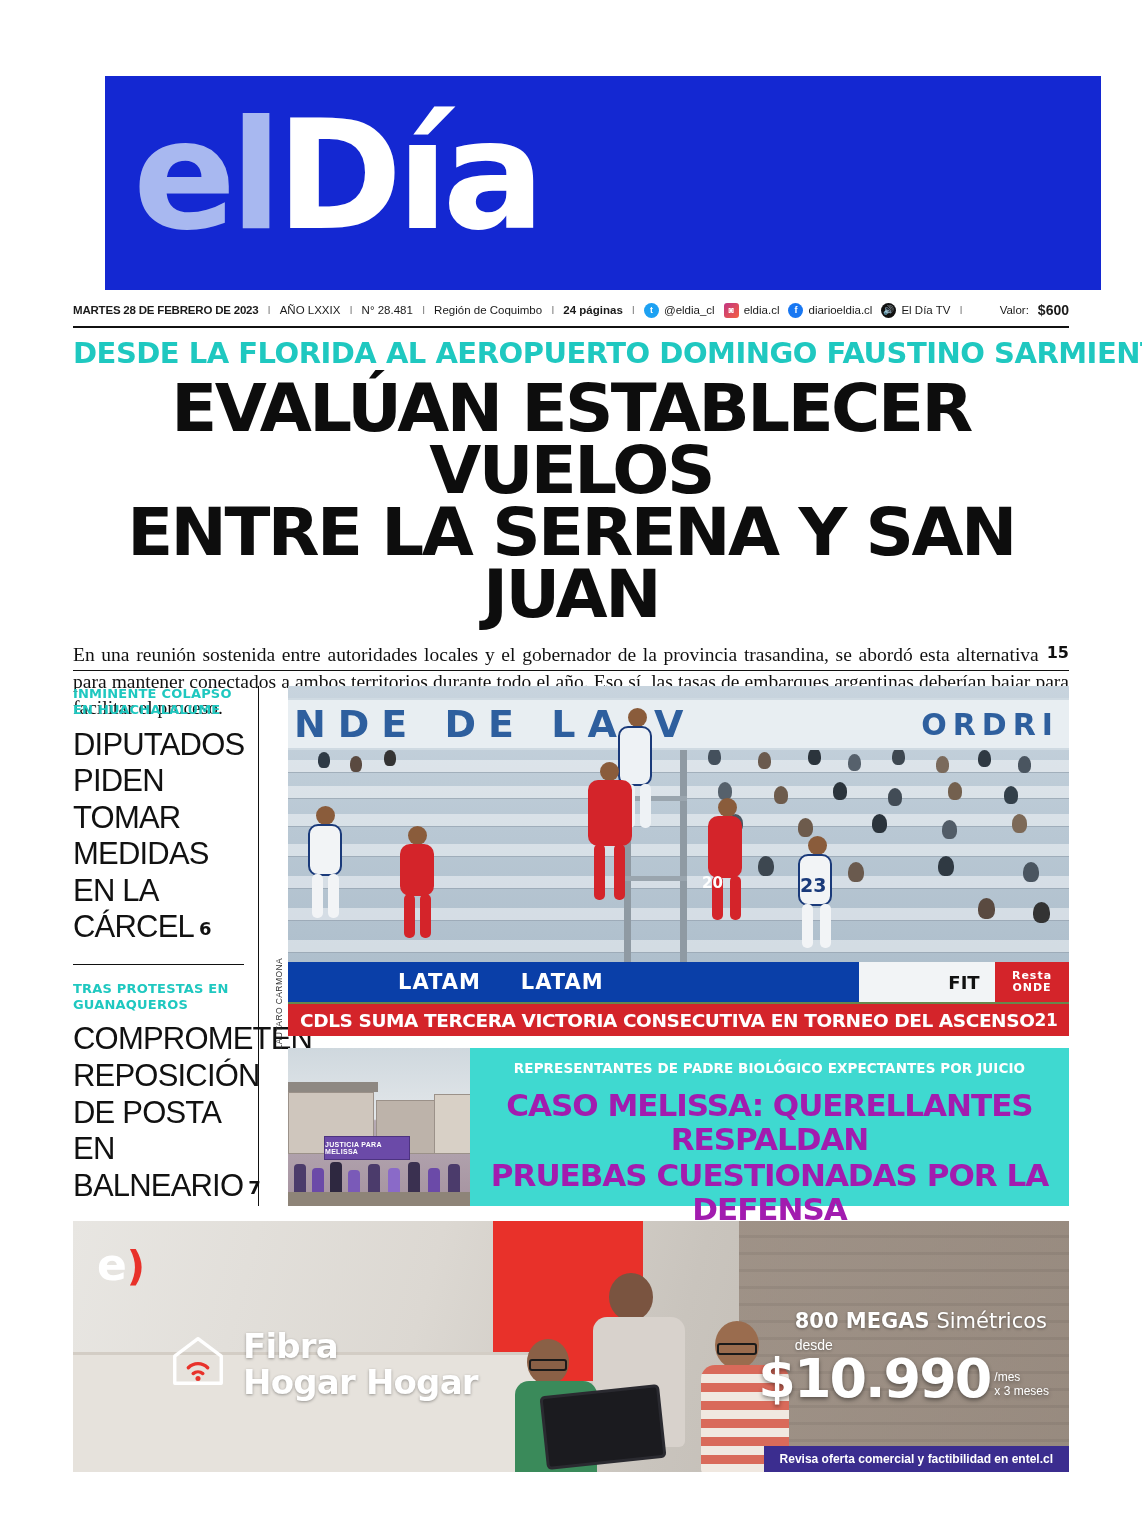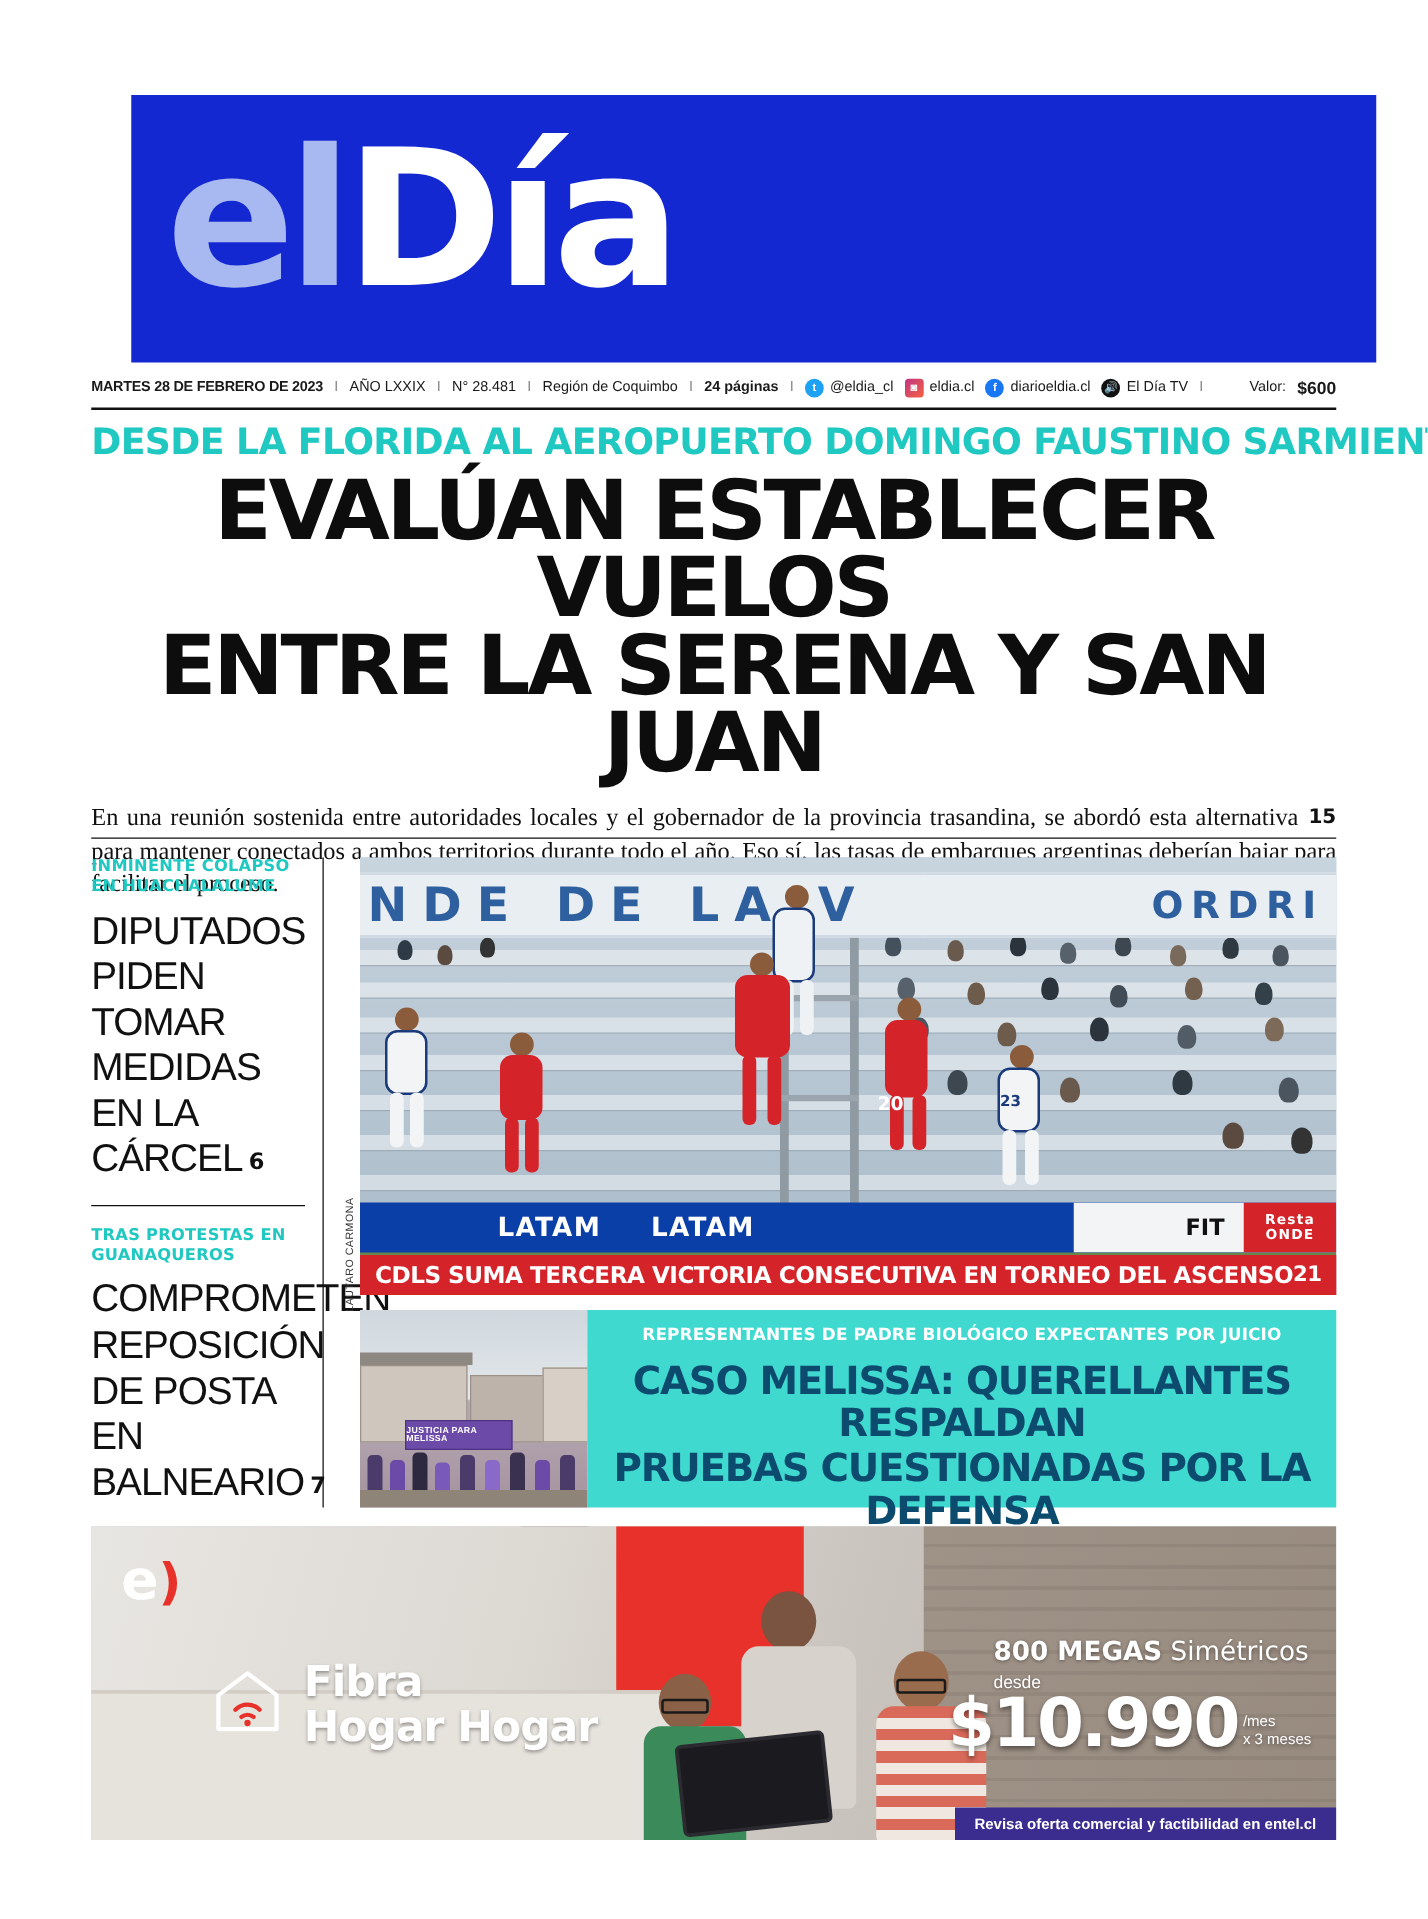--- a/index.html
+++ b/index.html
@@ -305,21 +305,21 @@
   }
   .tb-kicker {
     color: #ffffff;
     font-family: "DejaVu Sans", sans-serif;
     font-weight: 700; font-size: 13.5px;
     letter-spacing: 0.1px;
     text-align: center;
   }
   .tb-title {
     margin-top: 12px;
-    color: #0c4a6e;
+    color: #a21caf;
     font-family: "DejaVu Sans", sans-serif;
     font-weight: 700;
     font-size: 31px;
     line-height: 1.1;
     letter-spacing: -1px;
     text-align: center;
   }
 
   
   .ad {
@@ -559,21 +559,21 @@
       <div class="p-leg" style="left:4px;top:78px;background:#d4242a;"></div>
       <div class="p-leg" style="left:22px;top:78px;background:#d4242a;"></div>
     </div>
     <div class="player" style="left:510px;top:150px;">
       <div class="p-head" style="left:10px;top:0;"></div>
       <div class="p-body" style="left:0;top:18px;background:#f2f4f6;border:2px solid #1a3a7a;"></div>
       <div class="p-leg" style="left:4px;top:68px;background:#f2f4f6;"></div>
       <div class="p-leg" style="left:22px;top:68px;background:#f2f4f6;"></div>
     </div>
     <div style="position:absolute;left:414px;top:188px;color:#fff;font-weight:700;font-size:15px;font-family:'DejaVu Sans',sans-serif;">20</div>
-    <div style="position:absolute;left:512px;top:188px;color:#1a3a7a;font-weight:700;font-size:12px;font-family:'DejaVu Sans',sans-serif;">23</div>
+    <div style="position:absolute;left:512px;top:188px;color:#1a3a7a;font-weight:700;font-size:19px;font-family:'DejaVu Sans',sans-serif;">23</div>
   </div>
 
   <div class="credit">LAUTARO CARMONA</div>
 
   <div class="caption-bar">
     <span>CDLS SUMA TERCERA VICTORIA CONSECUTIVA EN TORNEO DEL ASCENSO</span>
     <span class="pg">21</span>
   </div>
 
   <div class="sec-photo">

